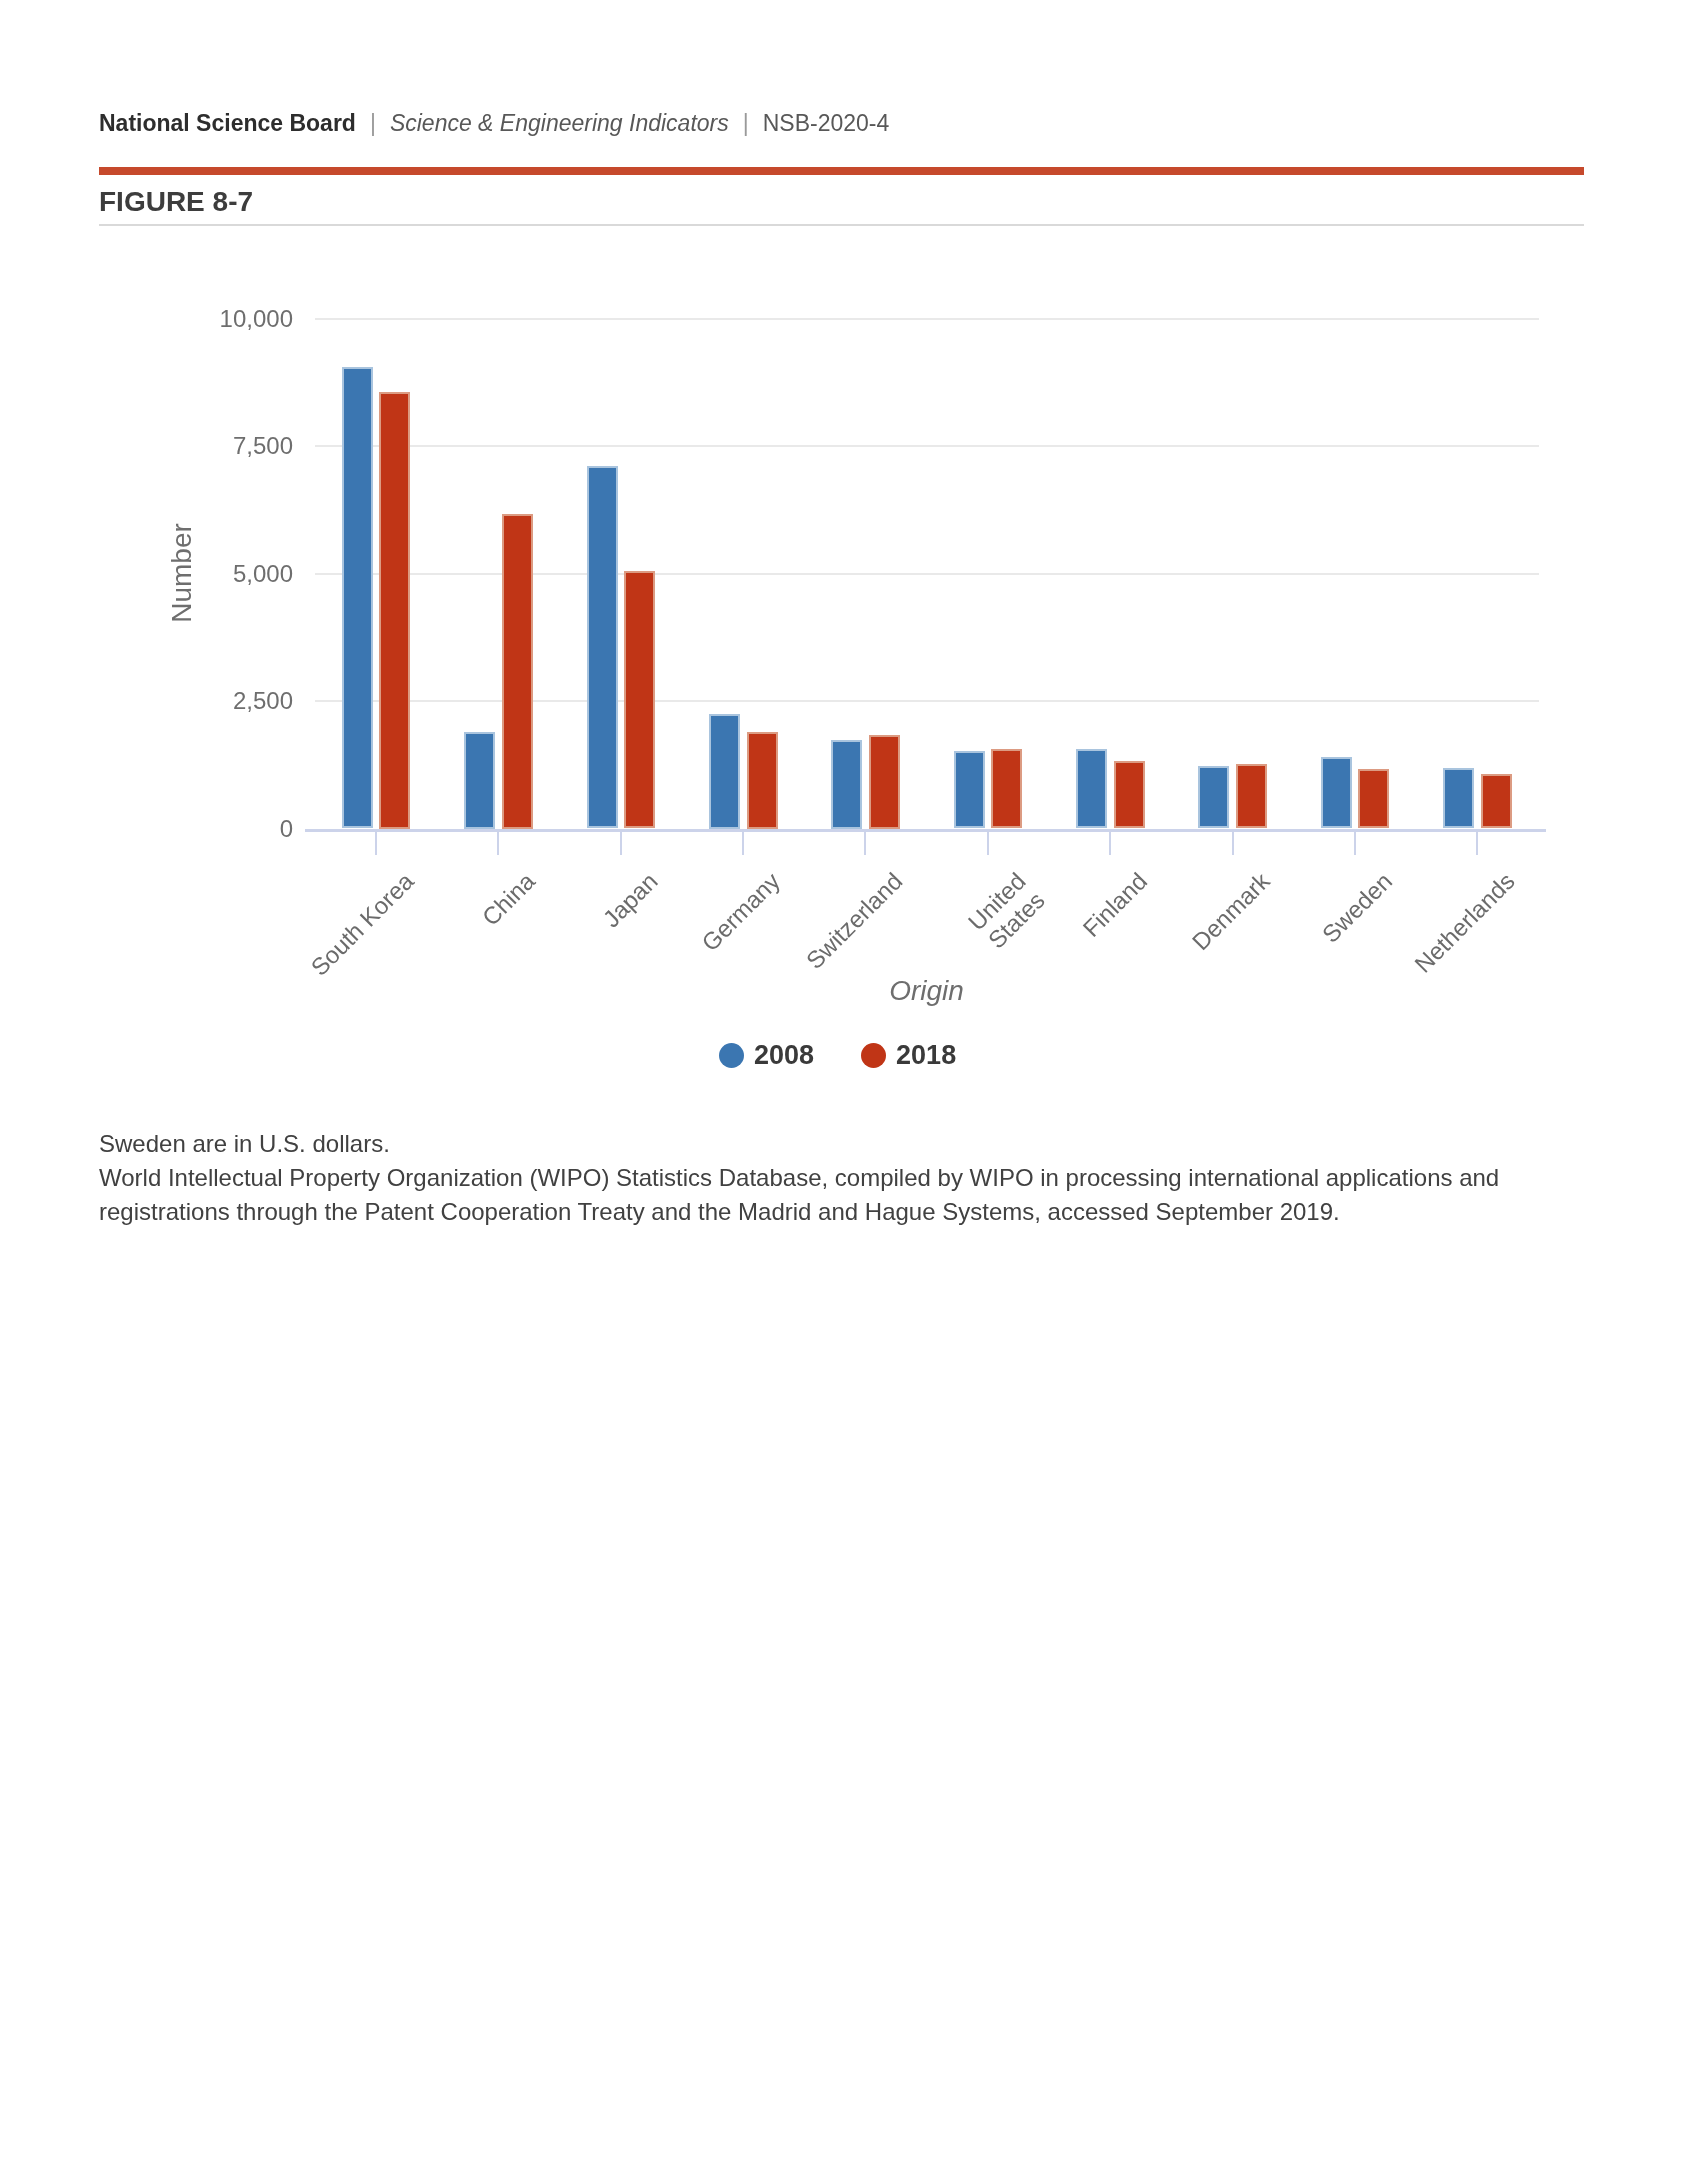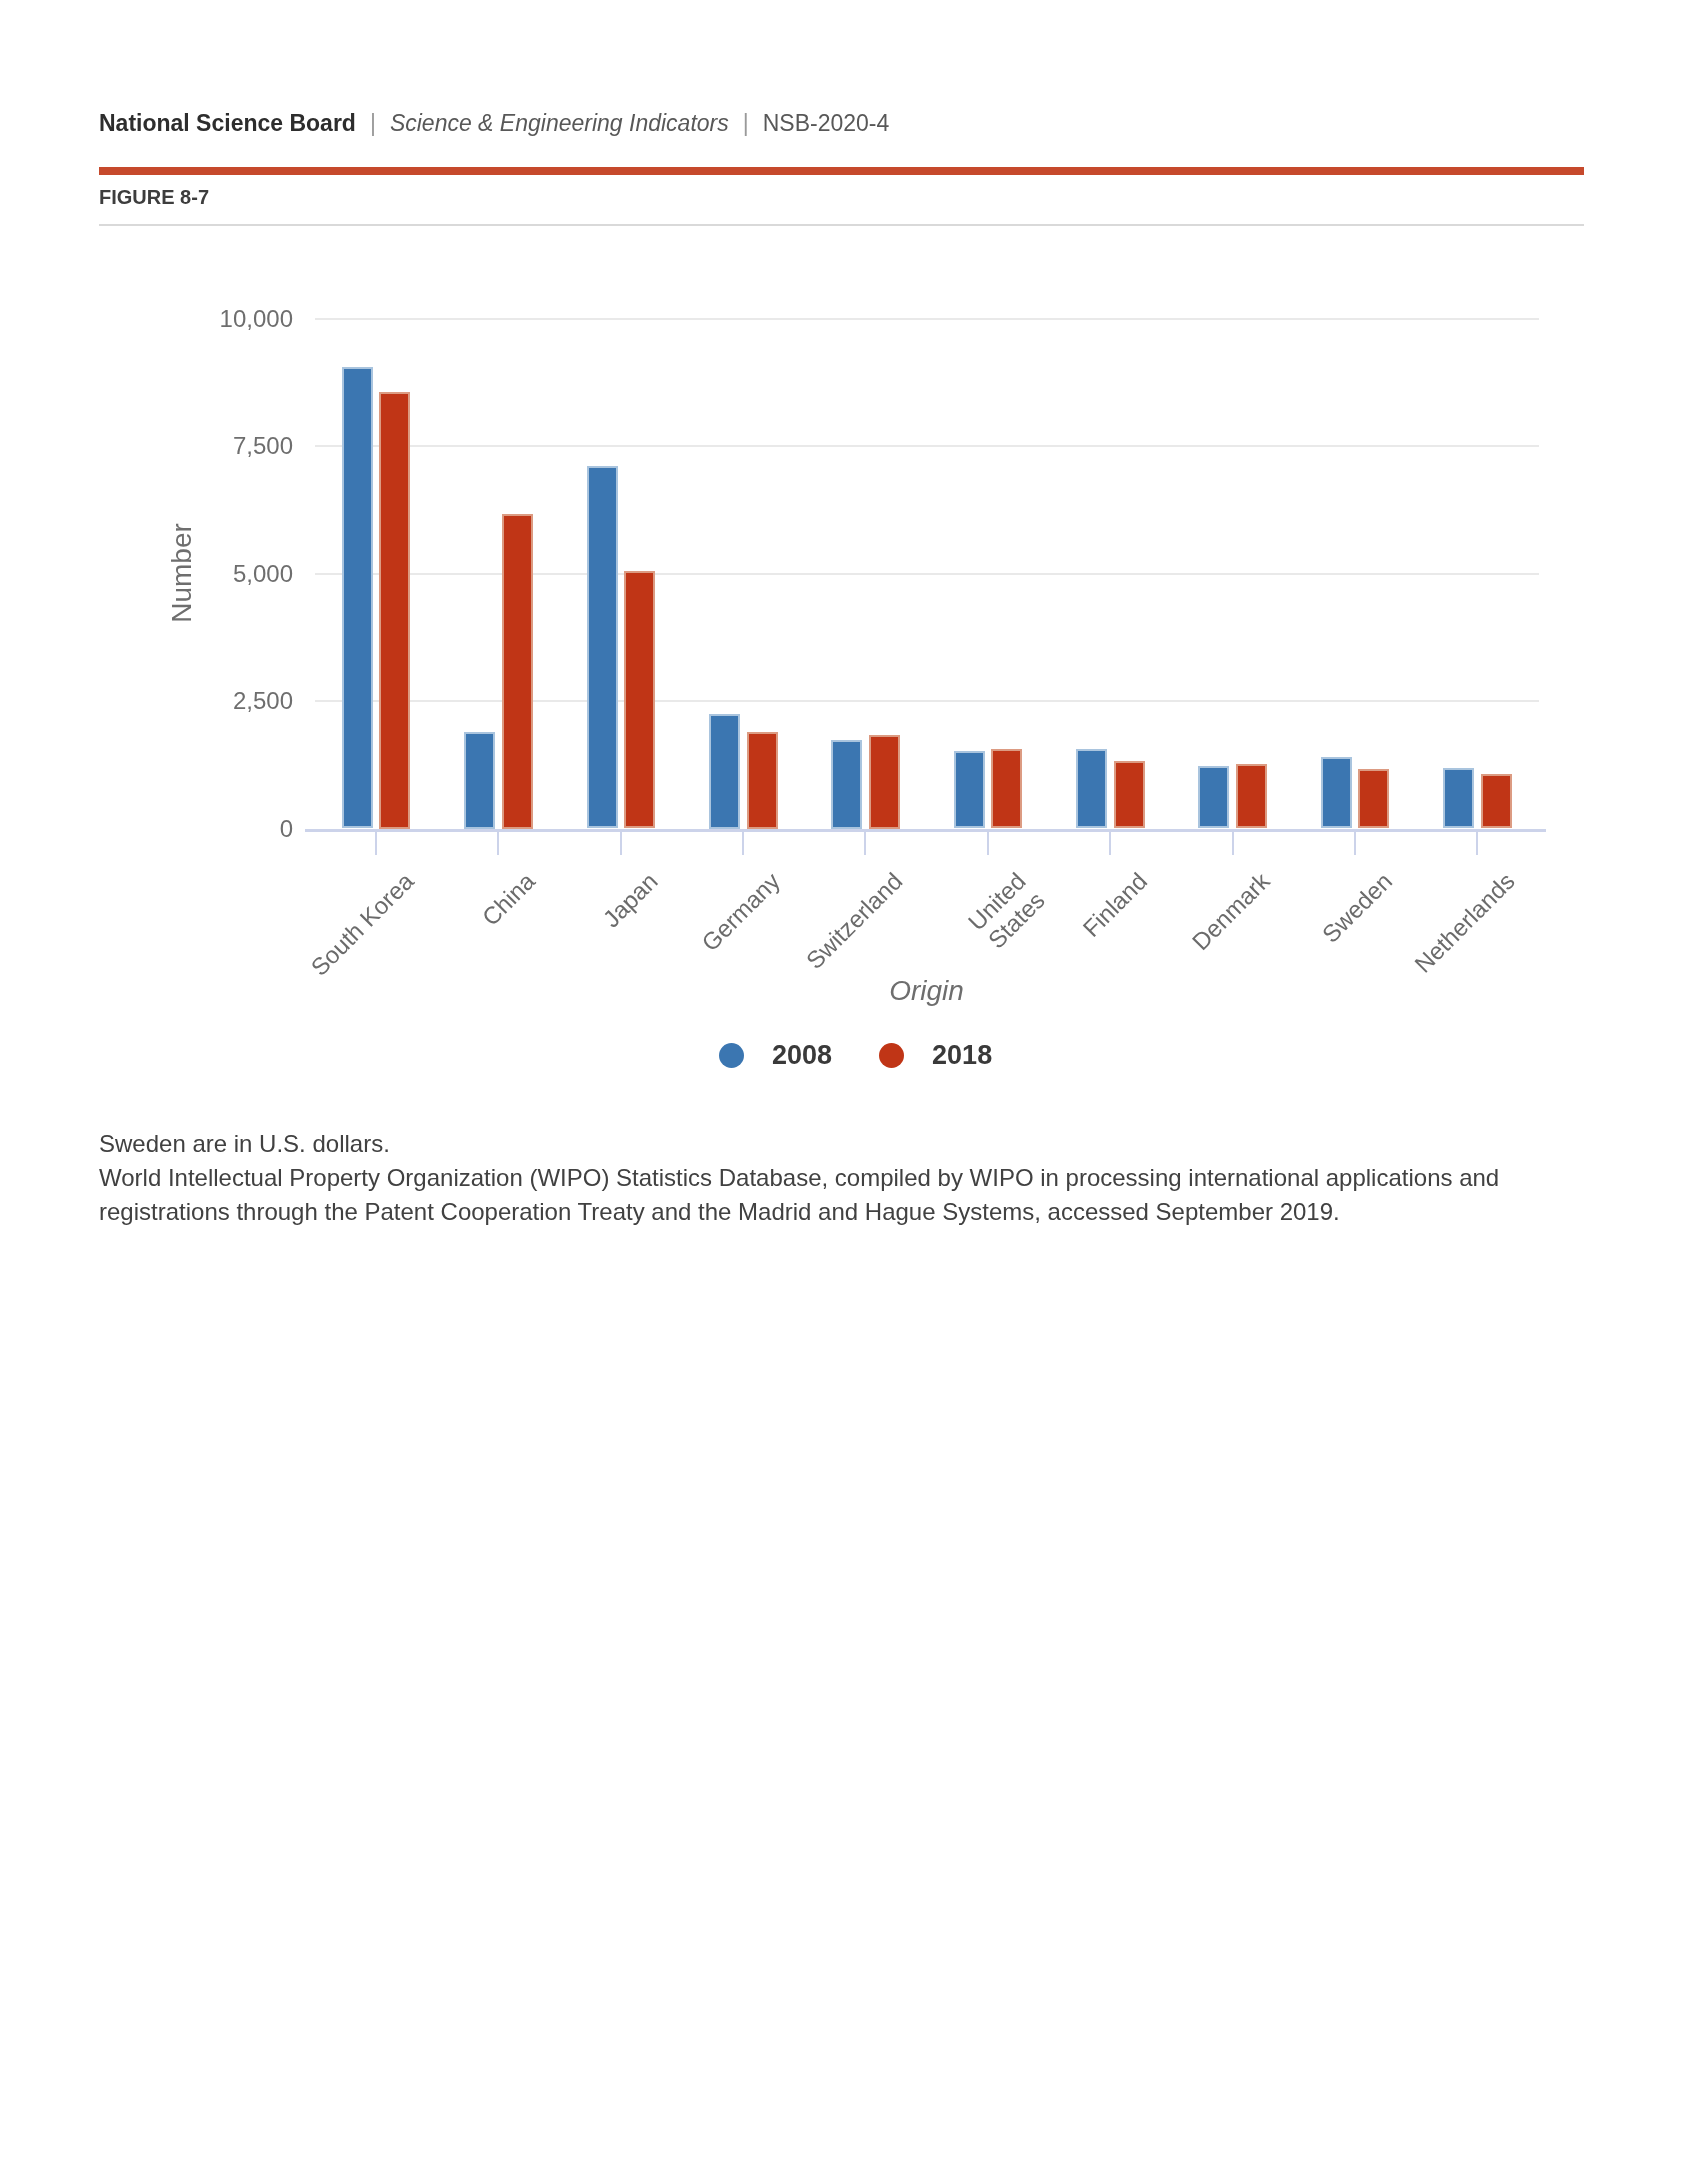--- a/index.html
+++ b/index.html
@@ -7,39 +7,39 @@
     position:relative;width:1683px;height:2178px;background:#fff;overflow:hidden;
     font-family:"Liberation Sans", sans-serif;
   }
   
   .header{position:absolute;left:99px;top:102px;font-size:23px;color:#595959;white-space:nowrap;margin-top:8px;}
   .header .brand{font-weight:bold;color:#2d2d2d;}
   .header .sep{color:#9a9a9a;padding:0 14px;}
   .header .pub{font-style:italic;color:#585858;}
   .header .report{color:#585858;}
   .red-rule{position:absolute;left:99px;top:167px;width:1485px;height:8px;}
-  .figure-label{position:absolute;left:99px;top:186px;font-size:20px;font-weight:bold;color:#3d3d3d;}
+  .figure-label{position:absolute;left:99px;top:186px;font-size:28px;font-weight:bold;color:#3d3d3d;}
   .gray-rule{position:absolute;left:99px;top:224px;width:1485px;height:2px;background:#d9d9d9;}
   .title{position:absolute;left:99px;top:236px;margin:0;font-size:27px;font-weight:bold;}
   
   .chart{position:absolute;left:0;top:0;width:1683px;height:1119px;}
   .gridline{position:absolute;height:2px;}
   .baseline{position:absolute;height:3px;}
   .ytick-label{position:absolute;width:129px;text-align:right;font-size:24px;line-height:30px;}
   .bar{position:absolute;box-sizing:border-box;}
   .xtick{position:absolute;width:2px;height:24px;}
   .xtick-label{position:absolute;font-size:24px;line-height:1.12;white-space:pre;text-align:right;
     transform:rotate(-45deg);transform-origin:100% 0;}
   .axis-title{position:absolute;font-size:28px;text-align:center;}
   
   .legend{position:absolute;left:719px;top:1040px;display:flex;align-items:center;height:30px;}
   .legend-item{display:flex;align-items:center;}
   .legend-item + .legend-item{margin-left:47px;}
   .dot{width:25px;height:25px;border-radius:50%;display:inline-block;}
-  .legend-label{margin-left:28px;font-size:27px;font-weight:bold;color:#3a3a3a;}
+  .legend-label{margin-left:10px;font-size:27px;font-weight:bold;color:#3a3a3a;}
   
   .notes{position:absolute;left:99px;top:1127px;width:1485px;font-size:24px;color:#414141;line-height:34px;}
   .note-h{font-weight:bold;margin:0;}
   .notes p{margin:0;}
   .notes .block-gap{margin-top:22px;}
   .sei{font-style:italic;margin-top:36px !important;}
 </style>
 </head>
 <body>
 

